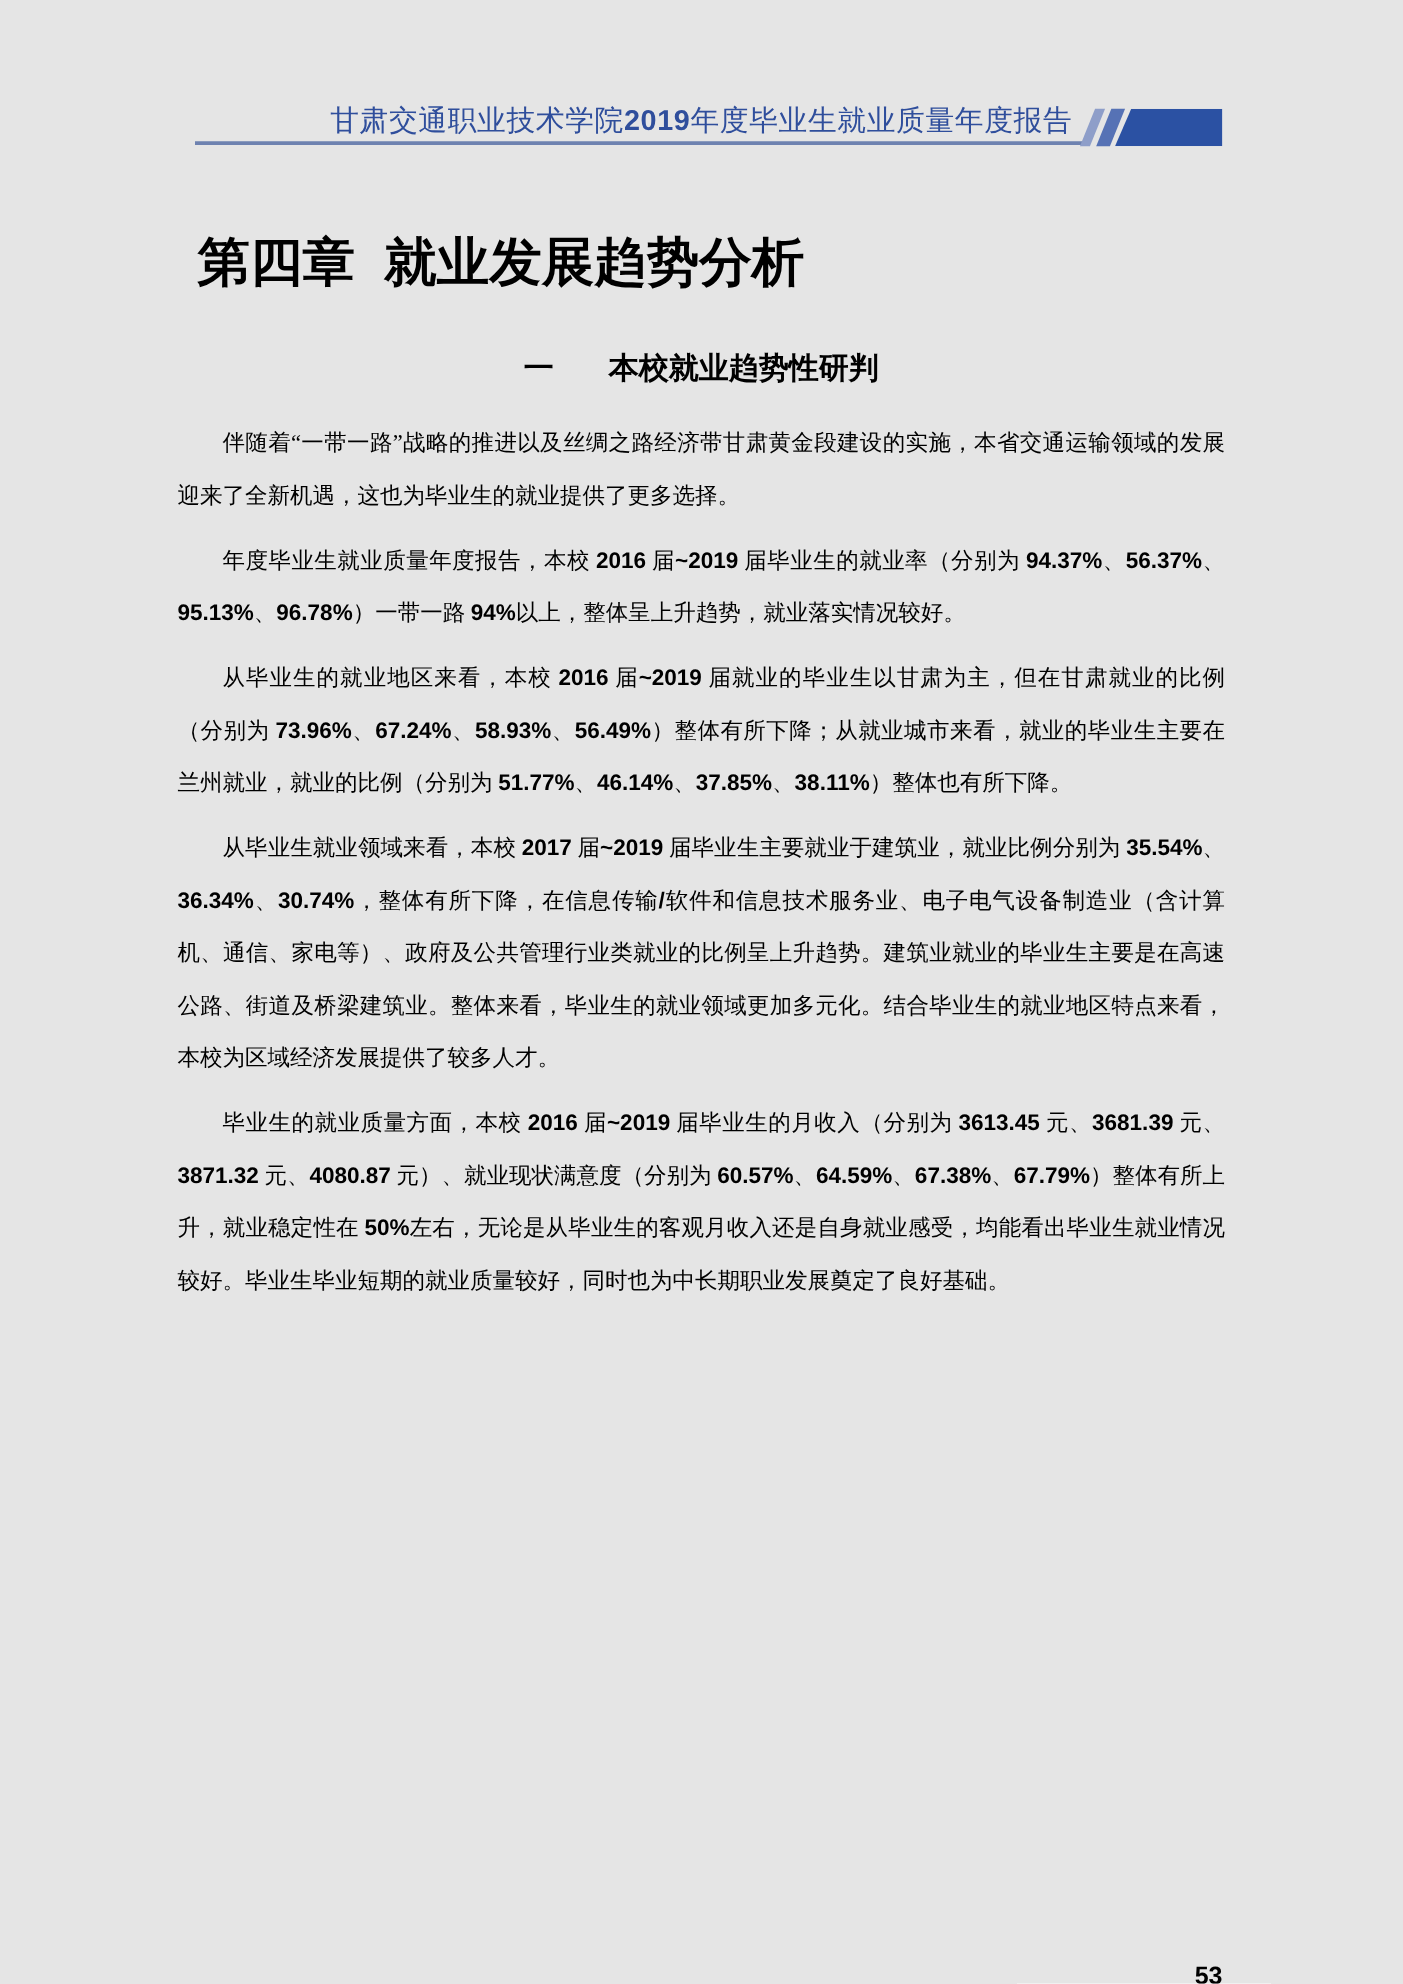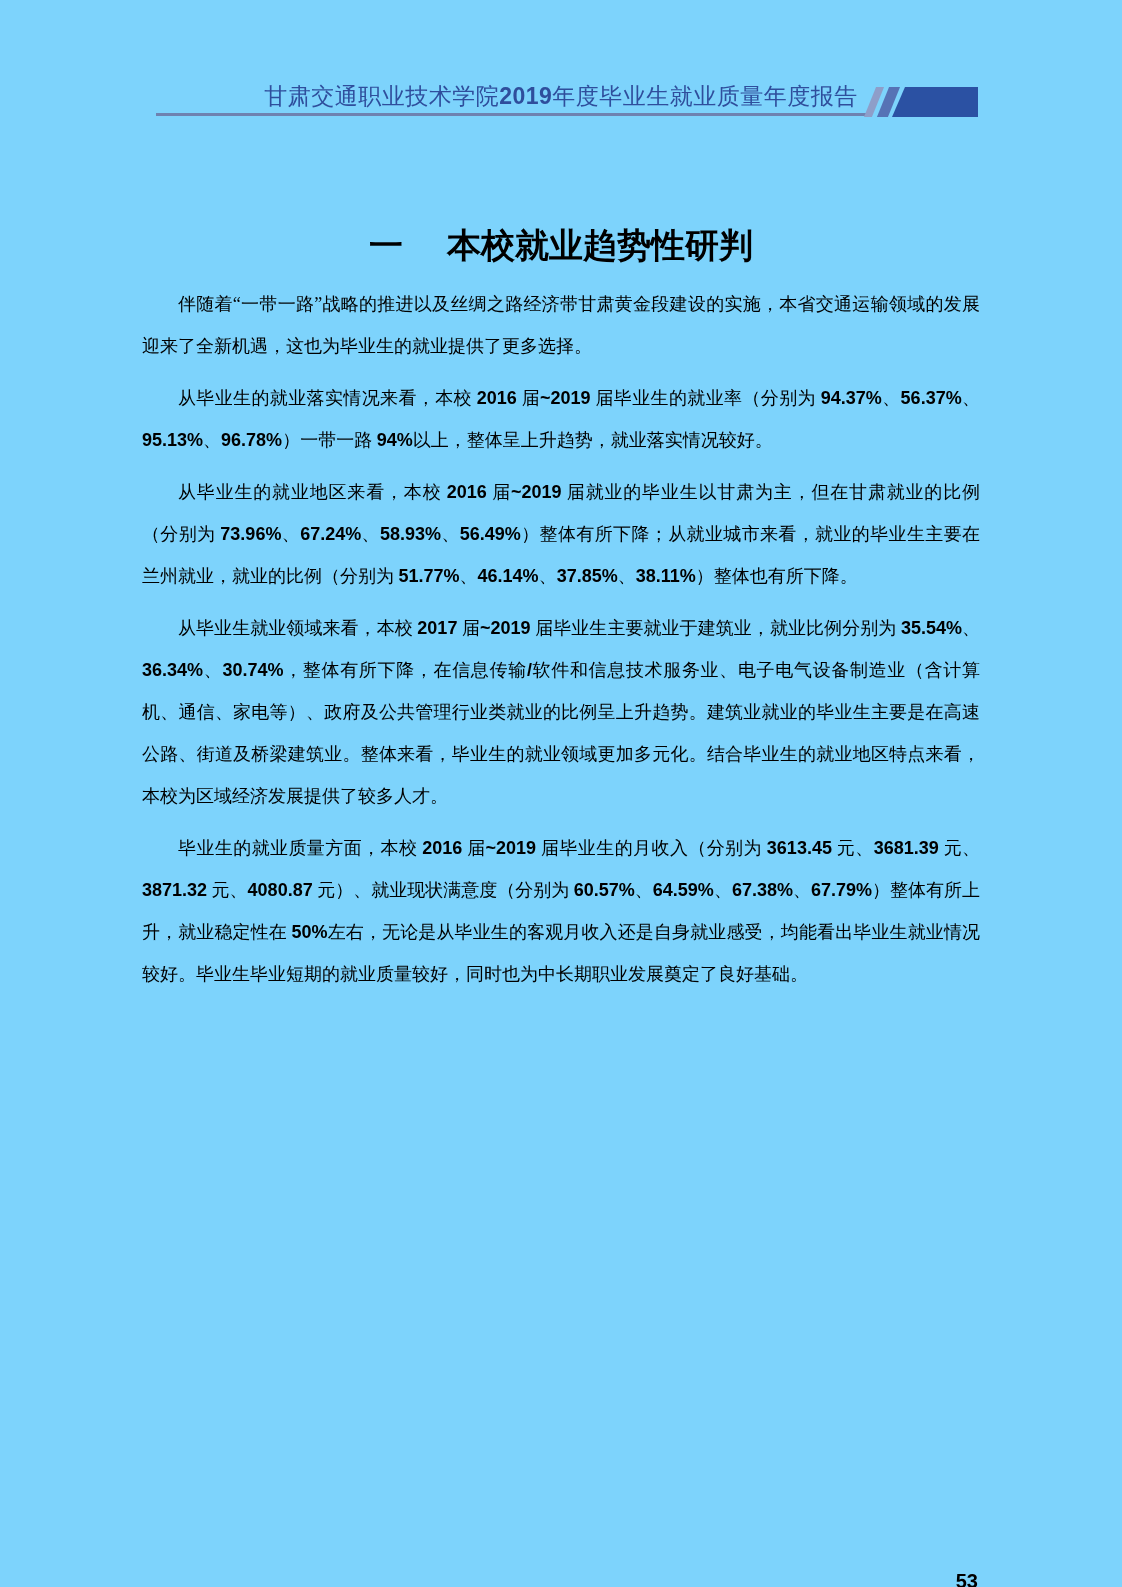--- a/index.html
+++ b/index.html
@@ -1,20 +1,20 @@
 <!DOCTYPE html>
 <html><head>
 <meta charset="utf-8">
 <style>
   html, body { margin: 0; padding: 0; background: #ffffff; }
   .page {
     position: relative;
     width: 1122px;
     height: 1587px;
-    background: #7dd3fc;
+    background: #e5e5e5;
     overflow: hidden;
     font-family: "Liberation Serif", "DejaVu Serif", serif;
     color: #000000;
   }
 
   
   .header-title {
     position: absolute;
     top: 82px; left: 0; right: 0;
     text-align: center;
@@ -52,21 +52,21 @@
     font-family: "Liberation Sans", "DejaVu Sans", sans-serif;
     font-size: 42px;
     line-height: 50px;
     font-weight: bold;
     white-space: pre;
   }
   h2.section {
     margin: 42px 0 0 0;
     text-align: center;
     font-family: "Liberation Sans", "DejaVu Sans", sans-serif;
-    font-size: 34px;
+    font-size: 24px;
     line-height: 36px;
     font-weight: bold;
   }
   .sec-gap { display: inline-block; width: 44px; }
 
   .paras { margin-top: 20px; }
   p.para {
     margin: 10px 0 0 0;
     font-size: 18px;
     line-height: 42px;
@@ -99,28 +99,29 @@
 
   <div class="header-rule"></div>
 
   <div class="deco">
     <span class="s1"></span>
     <span class="s2"></span>
     <span class="s3"></span>
   </div>
 
   <main>
+    <h1 class="chapter">第四章  就业发展趋势分析</h1>
 
     <h2 class="section">
       <span>一</span><span class="sec-gap"></span><span>本校就业趋势性研判</span>
     </h2>
 
     <div class="paras">
         <p class="para"><span>伴随着“一带一路”战略的推进以及丝绸之路经济带甘肃黄金段建设的实施，本省交通运输领域的发展迎来了全新机遇，这也为毕业生的就业提供了更多选择。</span></p>
-        <p class="para"><span>从毕业生的就业落实情况来看，本校 </span><span class="b">2016</span><span> 届</span><span class="b">~2019</span><span> 届毕业生的就业率（分别为 </span><span class="b">94.37%</span><span>、</span><span class="b">56.37%</span><span>、</span><span class="b">95.13%</span><span>、</span><span class="b">96.78%</span><span>）一带一路 </span><span class="b">94%</span><span>以上，整体呈上升趋势，就业落实情况较好。</span></p>
+        <p class="para"><span>年度毕业生就业质量年度报告，本校 </span><span class="b">2016</span><span> 届</span><span class="b">~2019</span><span> 届毕业生的就业率（分别为 </span><span class="b">94.37%</span><span>、</span><span class="b">56.37%</span><span>、</span><span class="b">95.13%</span><span>、</span><span class="b">96.78%</span><span>）一带一路 </span><span class="b">94%</span><span>以上，整体呈上升趋势，就业落实情况较好。</span></p>
         <p class="para"><span>从毕业生的就业地区来看，本校 </span><span class="b">2016</span><span> 届</span><span class="b">~2019</span><span> 届就业的毕业生以甘肃为主，但在甘肃就业的比例（分别为 </span><span class="b">73.96%</span><span>、</span><span class="b">67.24%</span><span>、</span><span class="b">58.93%</span><span>、</span><span class="b">56.49%</span><span>）整体有所下降；从就业城市来看，就业的毕业生主要在兰州就业，就业的比例（分别为 </span><span class="b">51.77%</span><span>、</span><span class="b">46.14%</span><span>、</span><span class="b">37.85%</span><span>、</span><span class="b">38.11%</span><span>）整体也有所下降。</span></p>
         <p class="para"><span>从毕业生就业领域来看，本校 </span><span class="b">2017</span><span> 届</span><span class="b">~2019</span><span> 届毕业生主要就业于建筑业，就业比例分别为 </span><span class="b">35.54%</span><span>、</span><span class="b">36.34%</span><span>、</span><span class="b">30.74%</span><span>，整体有所下降，在信息传输</span><span class="b">/</span><span>软件和信息技术服务业、电子电气设备制造业（含计算机、通信、家电等）、政府及公共管理行业类就业的比例呈上升趋势。建筑业就业的毕业生主要是在高速公路、街道及桥梁建筑业。整体来看，毕业生的就业领域更加多元化。结合毕业生的就业地区特点来看，本校为区域经济发展提供了较多人才。</span></p>
         <p class="para"><span>毕业生的就业质量方面，本校 </span><span class="b">2016</span><span> 届</span><span class="b">~2019</span><span> 届毕业生的月收入（分别为 </span><span class="b">3613.45</span><span> 元、</span><span class="b">3681.39</span><span> 元、</span><span class="b">3871.32</span><span> 元、</span><span class="b">4080.87</span><span> 元）、就业现状满意度（分别为 </span><span class="b">60.57%</span><span>、</span><span class="b">64.59%</span><span>、</span><span class="b">67.38%</span><span>、</span><span class="b">67.79%</span><span>）整体有所上升，就业稳定性在 </span><span class="b">50%</span><span>左右，无论是从毕业生的客观月收入还是自身就业感受，均能看出毕业生就业情况较好。毕业生毕业短期的就业质量较好，同时也为中长期职业发展奠定了良好基础。</span></p>
       </div>
   </main>
 
   <div class="page-number">53</div>
 
 </div>
 

